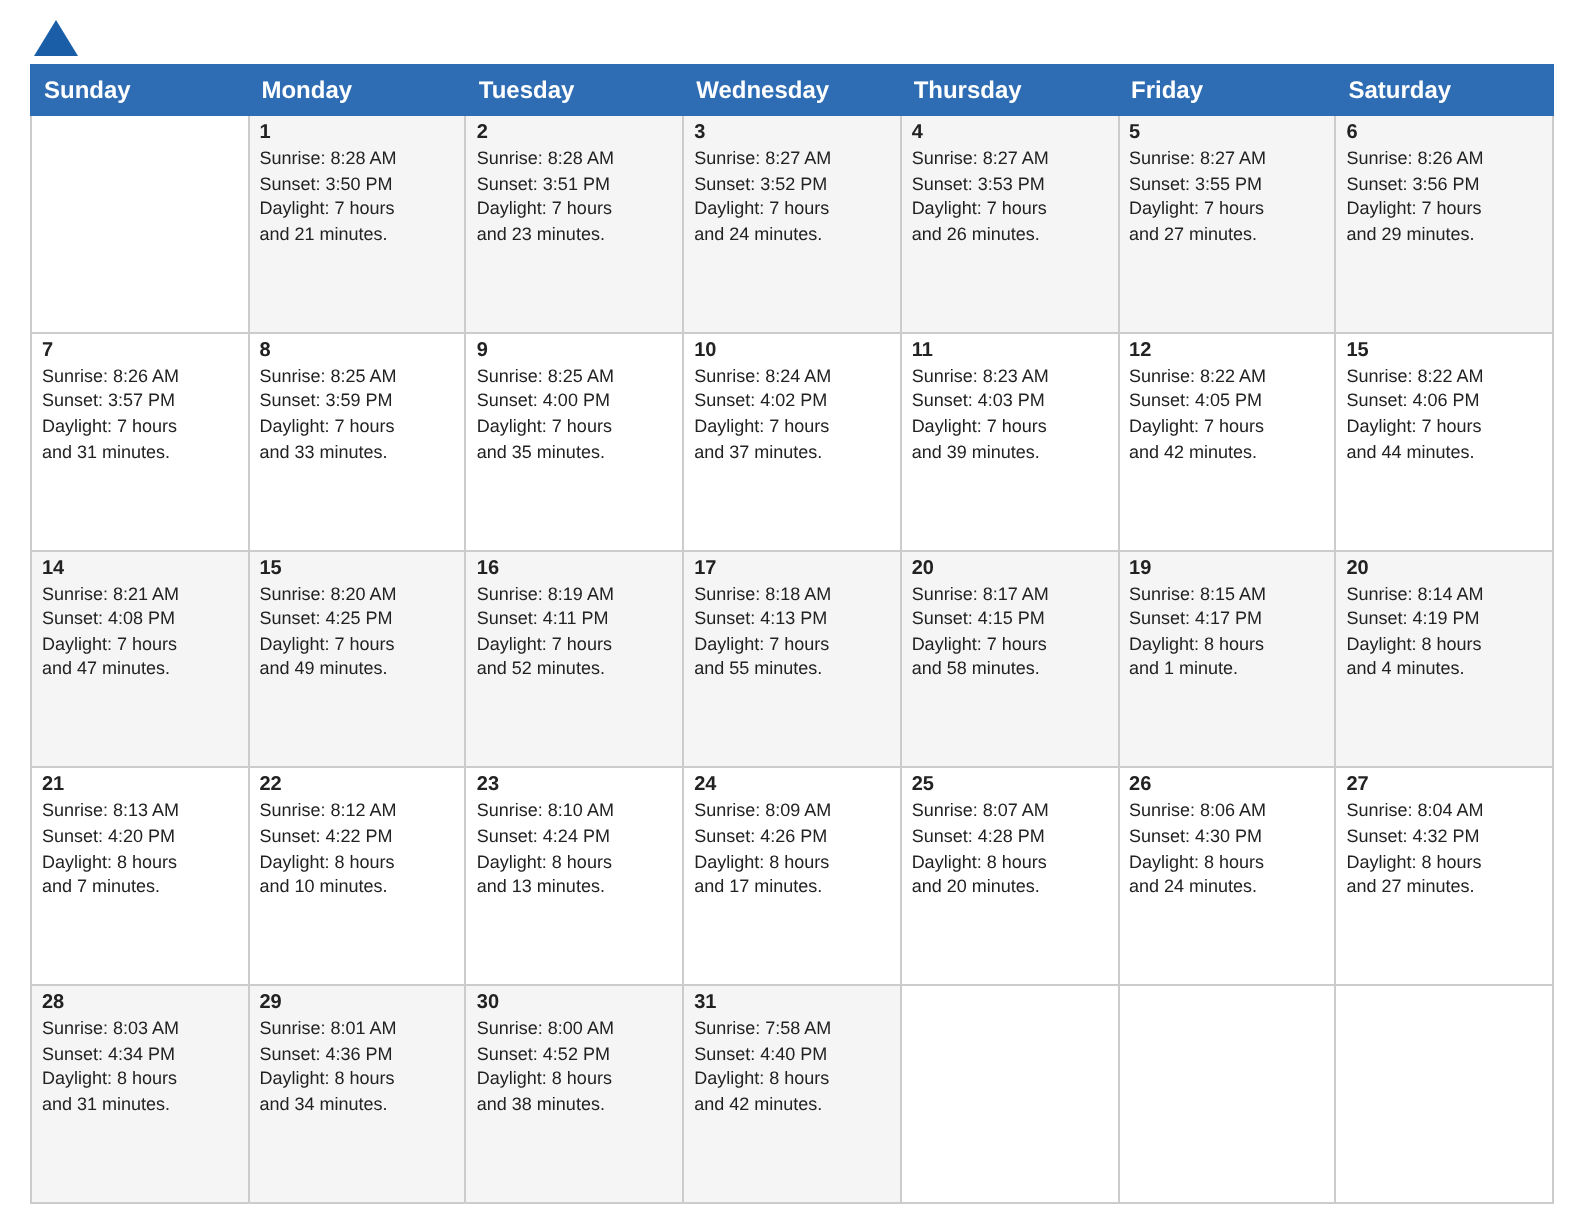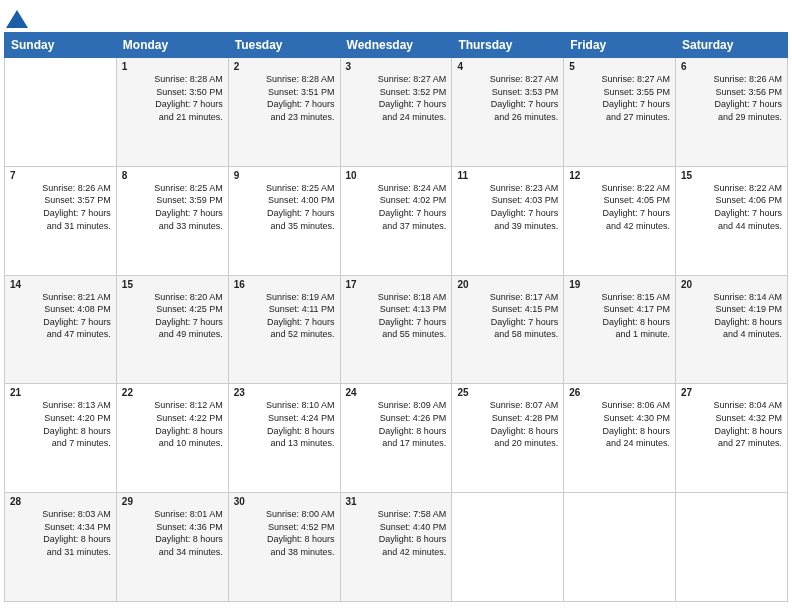--- a/index.html
+++ b/index.html
@@ -6,21 +6,21 @@
     body {
       width: 792px;
       height: 612px;
       font-family: Arial, sans-serif;
       background: #fff;
       overflow: hidden;
     }
     .page {
       width: 792px;
       height: 612px;
-      padding: 10px 4px;
+      padding: 10px 15px;
       display: flex;
       flex-direction: column;
     }
     .header {
       display: flex;
       align-items: flex-start;
       justify-content: space-between;
       margin-bottom: 6px;
     }
     .title-section {
@@ -67,21 +67,20 @@
     }
     .day-num {
       font-weight: bold;
       font-size: 10px;
       display: block;
       margin-bottom: 1px;
     }
     .cell-content {
       font-size: 9px;
       line-height: 1.4;
-      text-align: right;
     }
     .empty-cell {
       background: #fff !important;
     }
     .logo-wrapper {
       display: flex;
       flex-direction: column;
       align-items: flex-start;
     }
     .logo-line {

